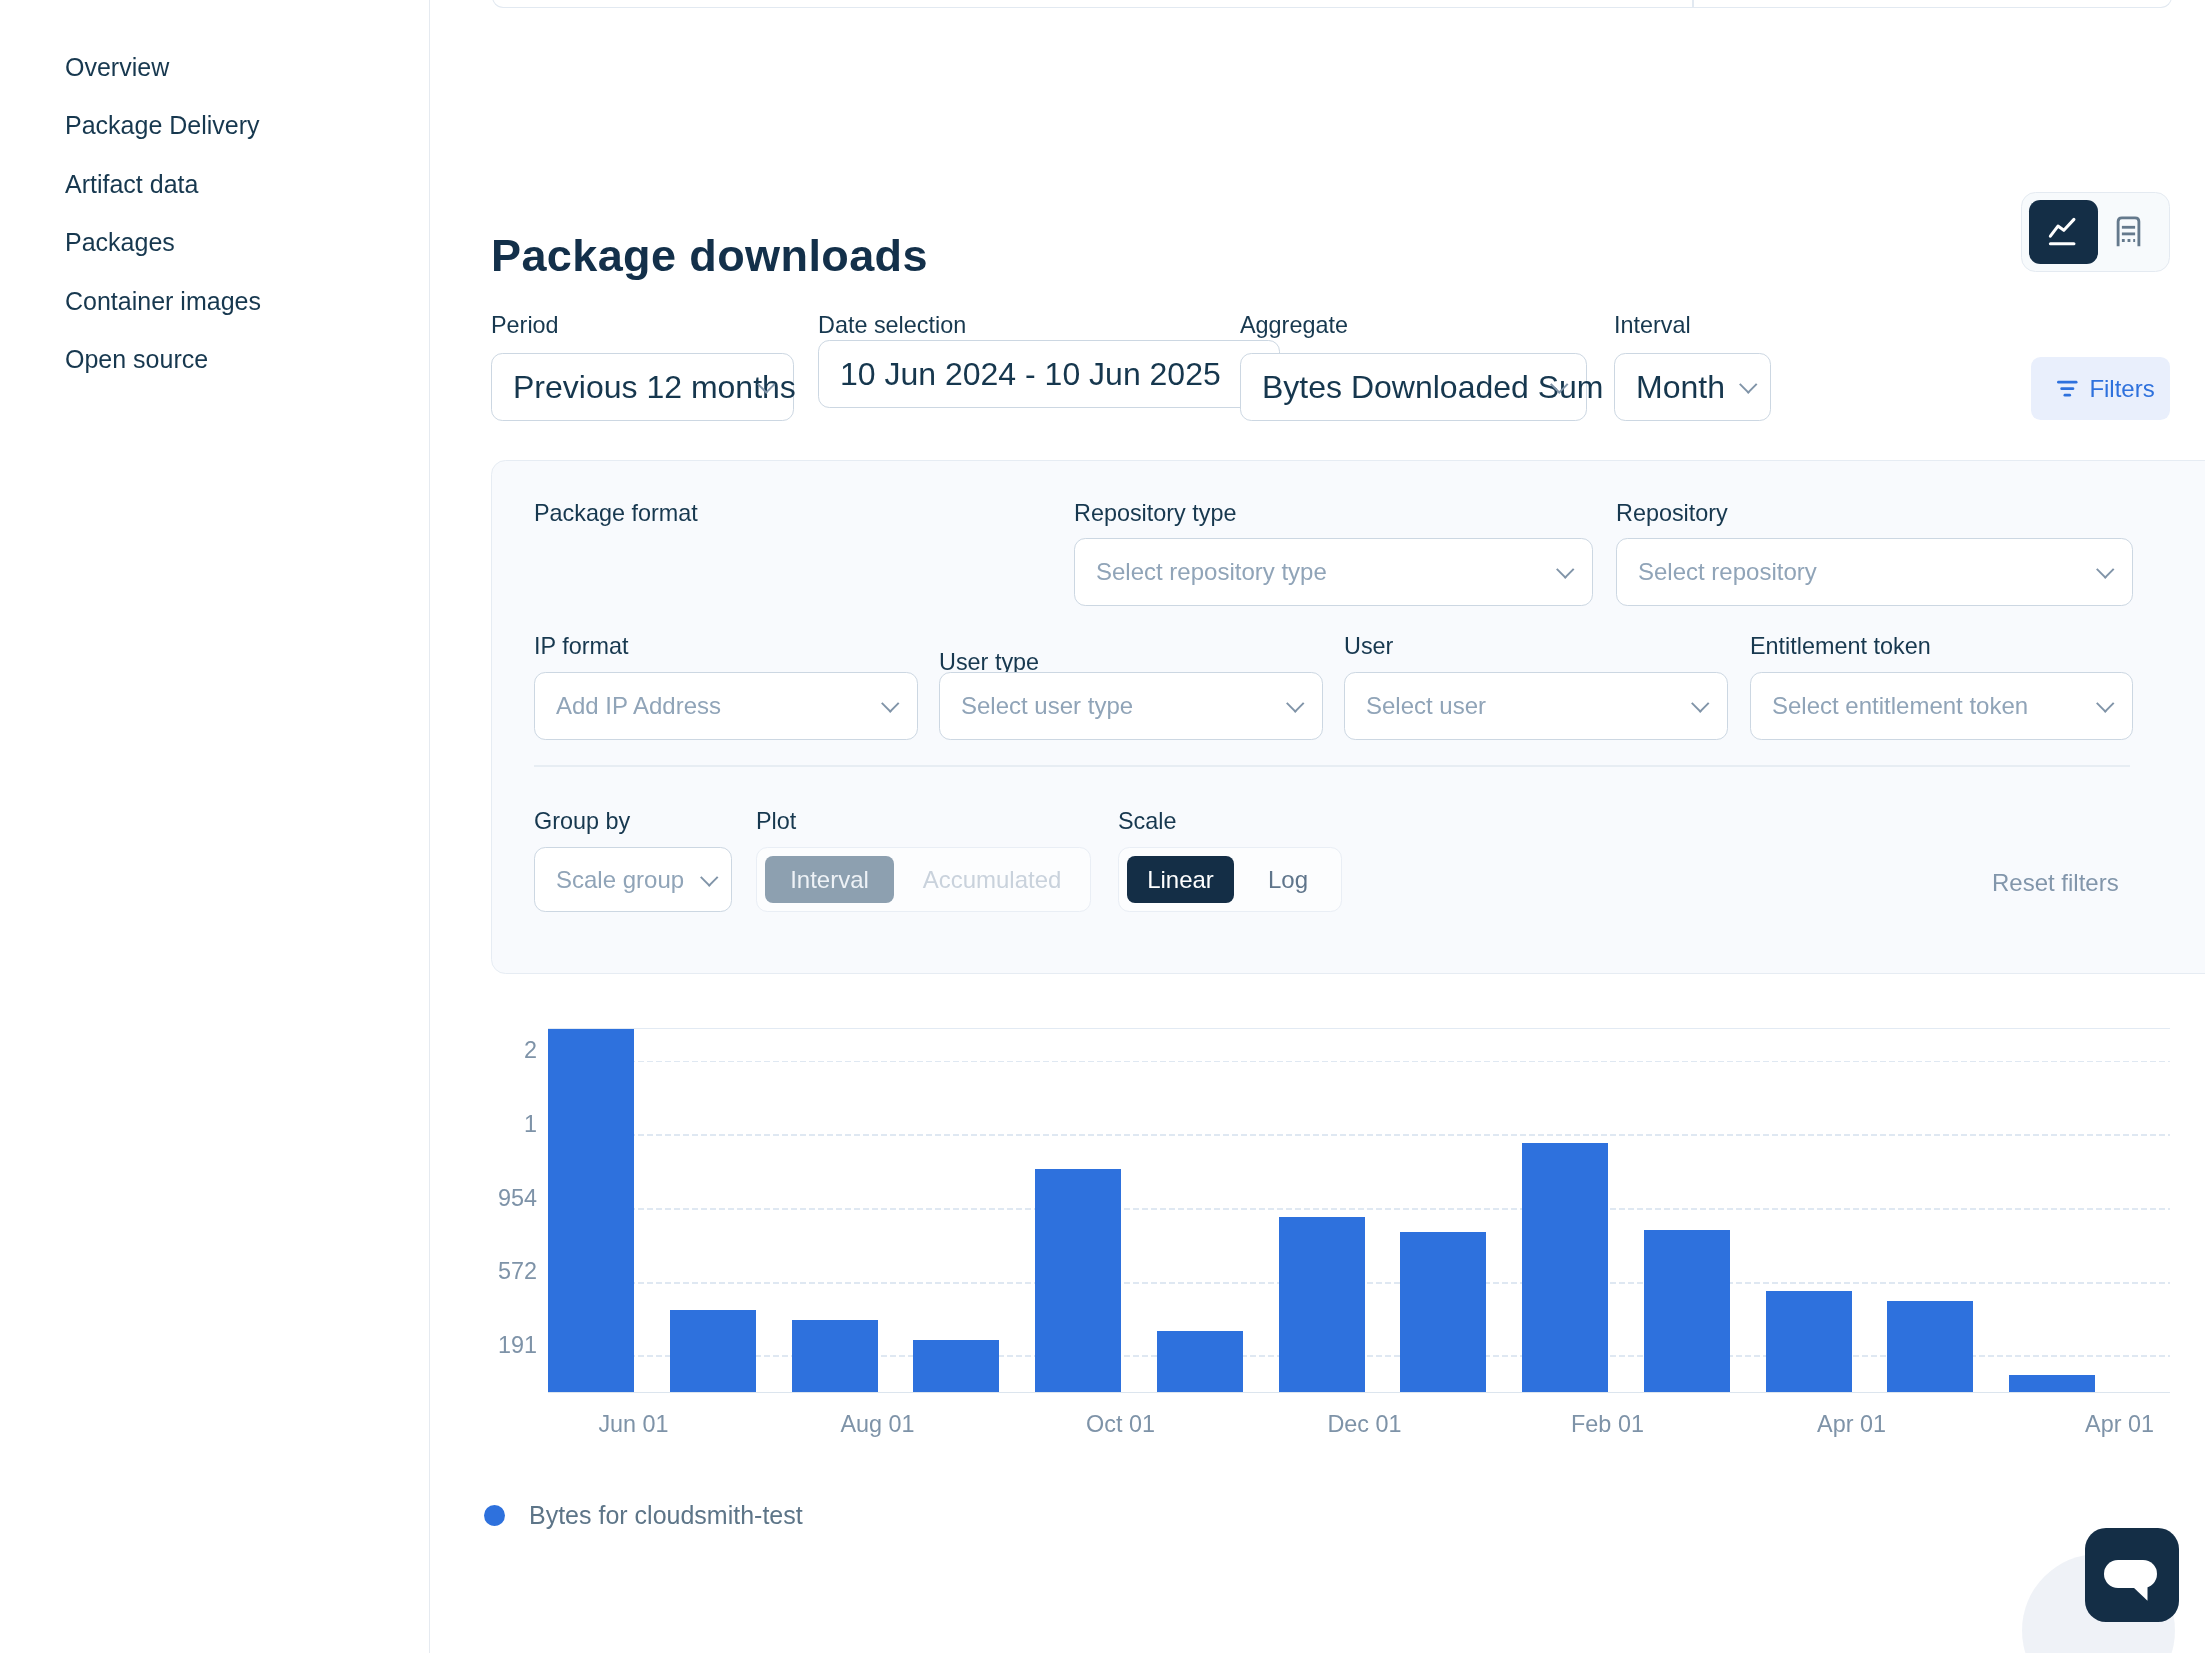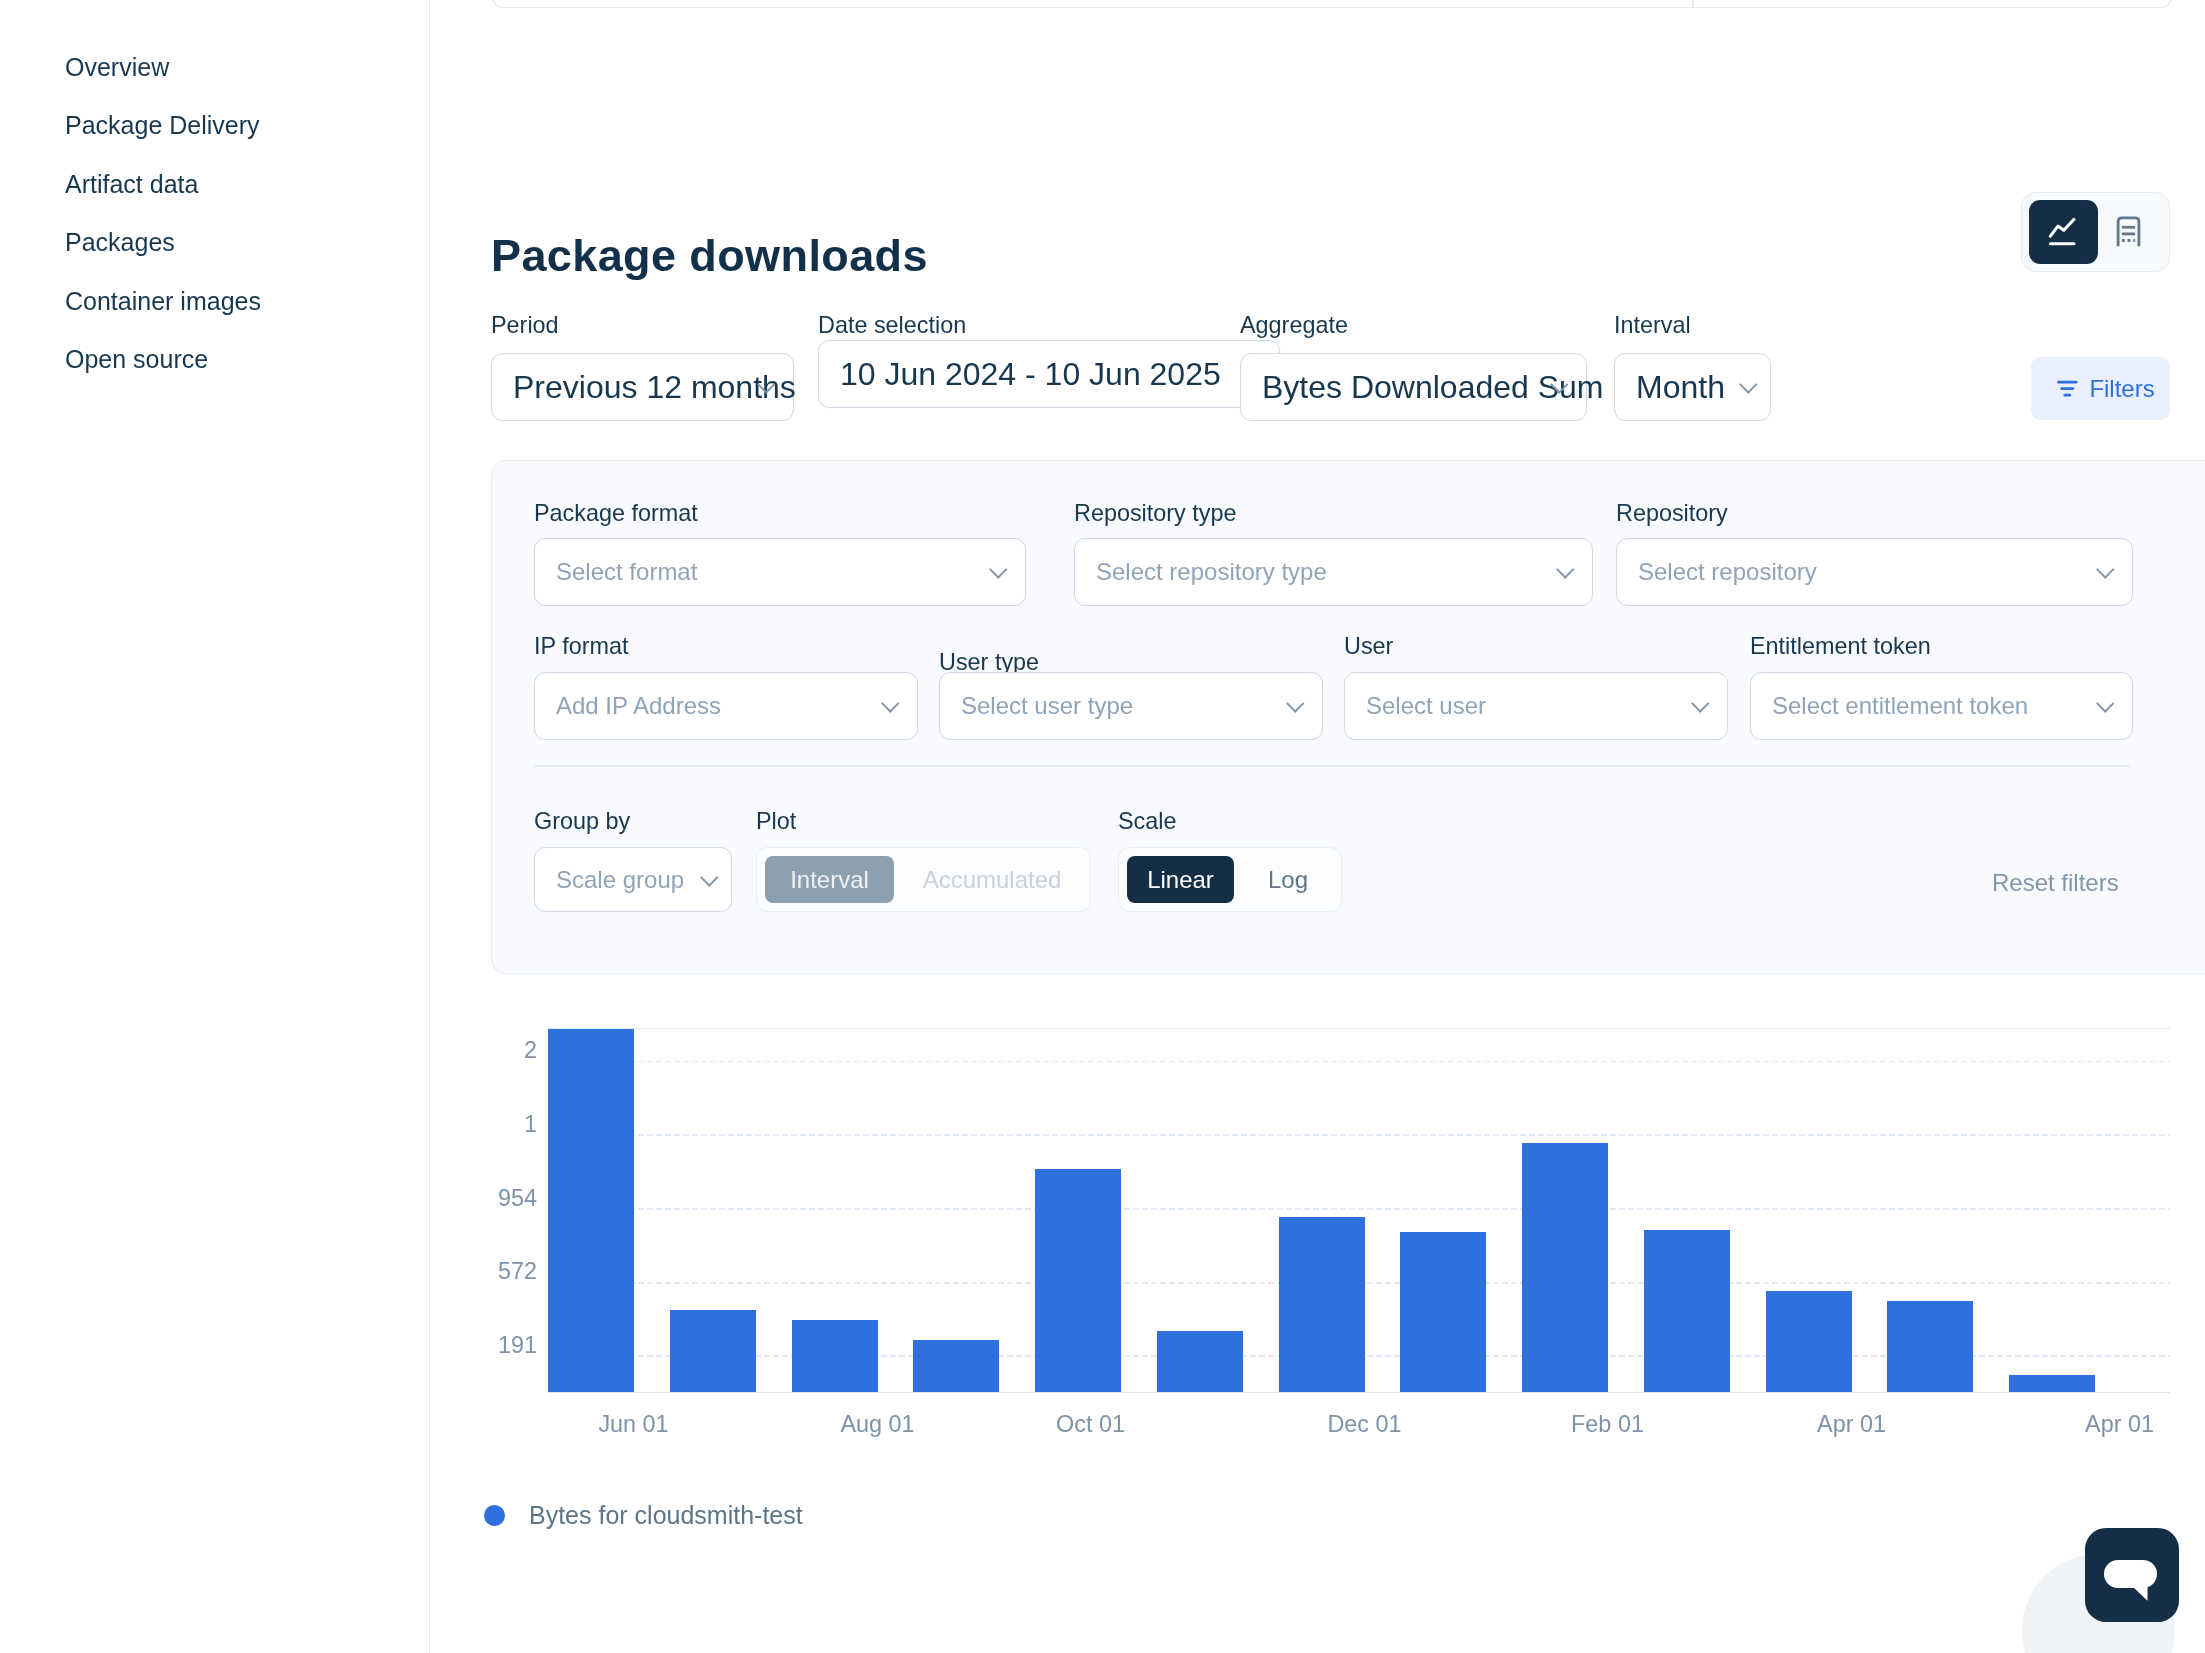--- a/index.html
+++ b/index.html
@@ -133,24 +133,20 @@
   <svg width="22.6" height="19.4" viewBox="0 0 28 24">
     <line x1="3" y1="4" x2="25" y2="4" stroke="#2e71dd" stroke-width="3.4" stroke-linecap="round"></line>
     <line x1="7" y1="12" x2="21" y2="12" stroke="#2e71dd" stroke-width="3.4" stroke-linecap="round"></line>
     <line x1="11" y1="20" x2="17" y2="20" stroke="#2e71dd" stroke-width="3.4" stroke-linecap="round"></line>
   </svg>
   <span>Filters</span>
 </button>
 
 <section class="panel">
   <div class="lbl" style="left:42px;top:39px">Package format</div>
-  <div class="sel" style="left:42px;top:77px;width:492px;height:68px">
-    <span class="val ph">Select format</span>
-    <span class="chev"></span>
-  </div>
   <div class="lbl" style="left:582px;top:39px">Repository type</div>
   <div class="sel" style="left:582px;top:77px;width:519px;height:68px">
     <span class="val ph">Select repository type</span>
     <span class="chev"></span>
   </div>
   <div class="lbl" style="left:1124px;top:39px">Repository</div>
   <div class="sel" style="left:1124px;top:77px;width:517px;height:68px">
     <span class="val ph">Select repository</span>
     <span class="chev"></span>
   </div>
@@ -222,21 +218,21 @@
 <div id="ylabels">
     <div class="ytick" style="top: 1037px;">2</div>
     <div class="ytick" style="top: 1111px;">1</div>
     <div class="ytick" style="top: 1185px;">954</div>
     <div class="ytick" style="top: 1258px;">572</div>
     <div class="ytick" style="top: 1332px;">191</div>
   </div>
 <div class="xticks" id="xlabels">
     <div class="xtick" style="left: 86px;">Jun 01</div>
     <div class="xtick" style="left: 330px;">Aug 01</div>
-    <div class="xtick" style="left: 543px;">Oct 01</div>
+    <div class="xtick" style="left: 573px;">Oct 01</div>
     <div class="xtick" style="left: 817px;">Dec 01</div>
     <div class="xtick" style="left: 1060px;">Feb 01</div>
     <div class="xtick" style="left: 1304px;">Apr 01</div>
     <div class="xtick" style="left: 1572px;">Apr 01</div>
   </div>
 
 <div class="legend">
   <span class="dot"></span>
   <span class="ltext">Bytes for cloudsmith-test</span>
 </div>

